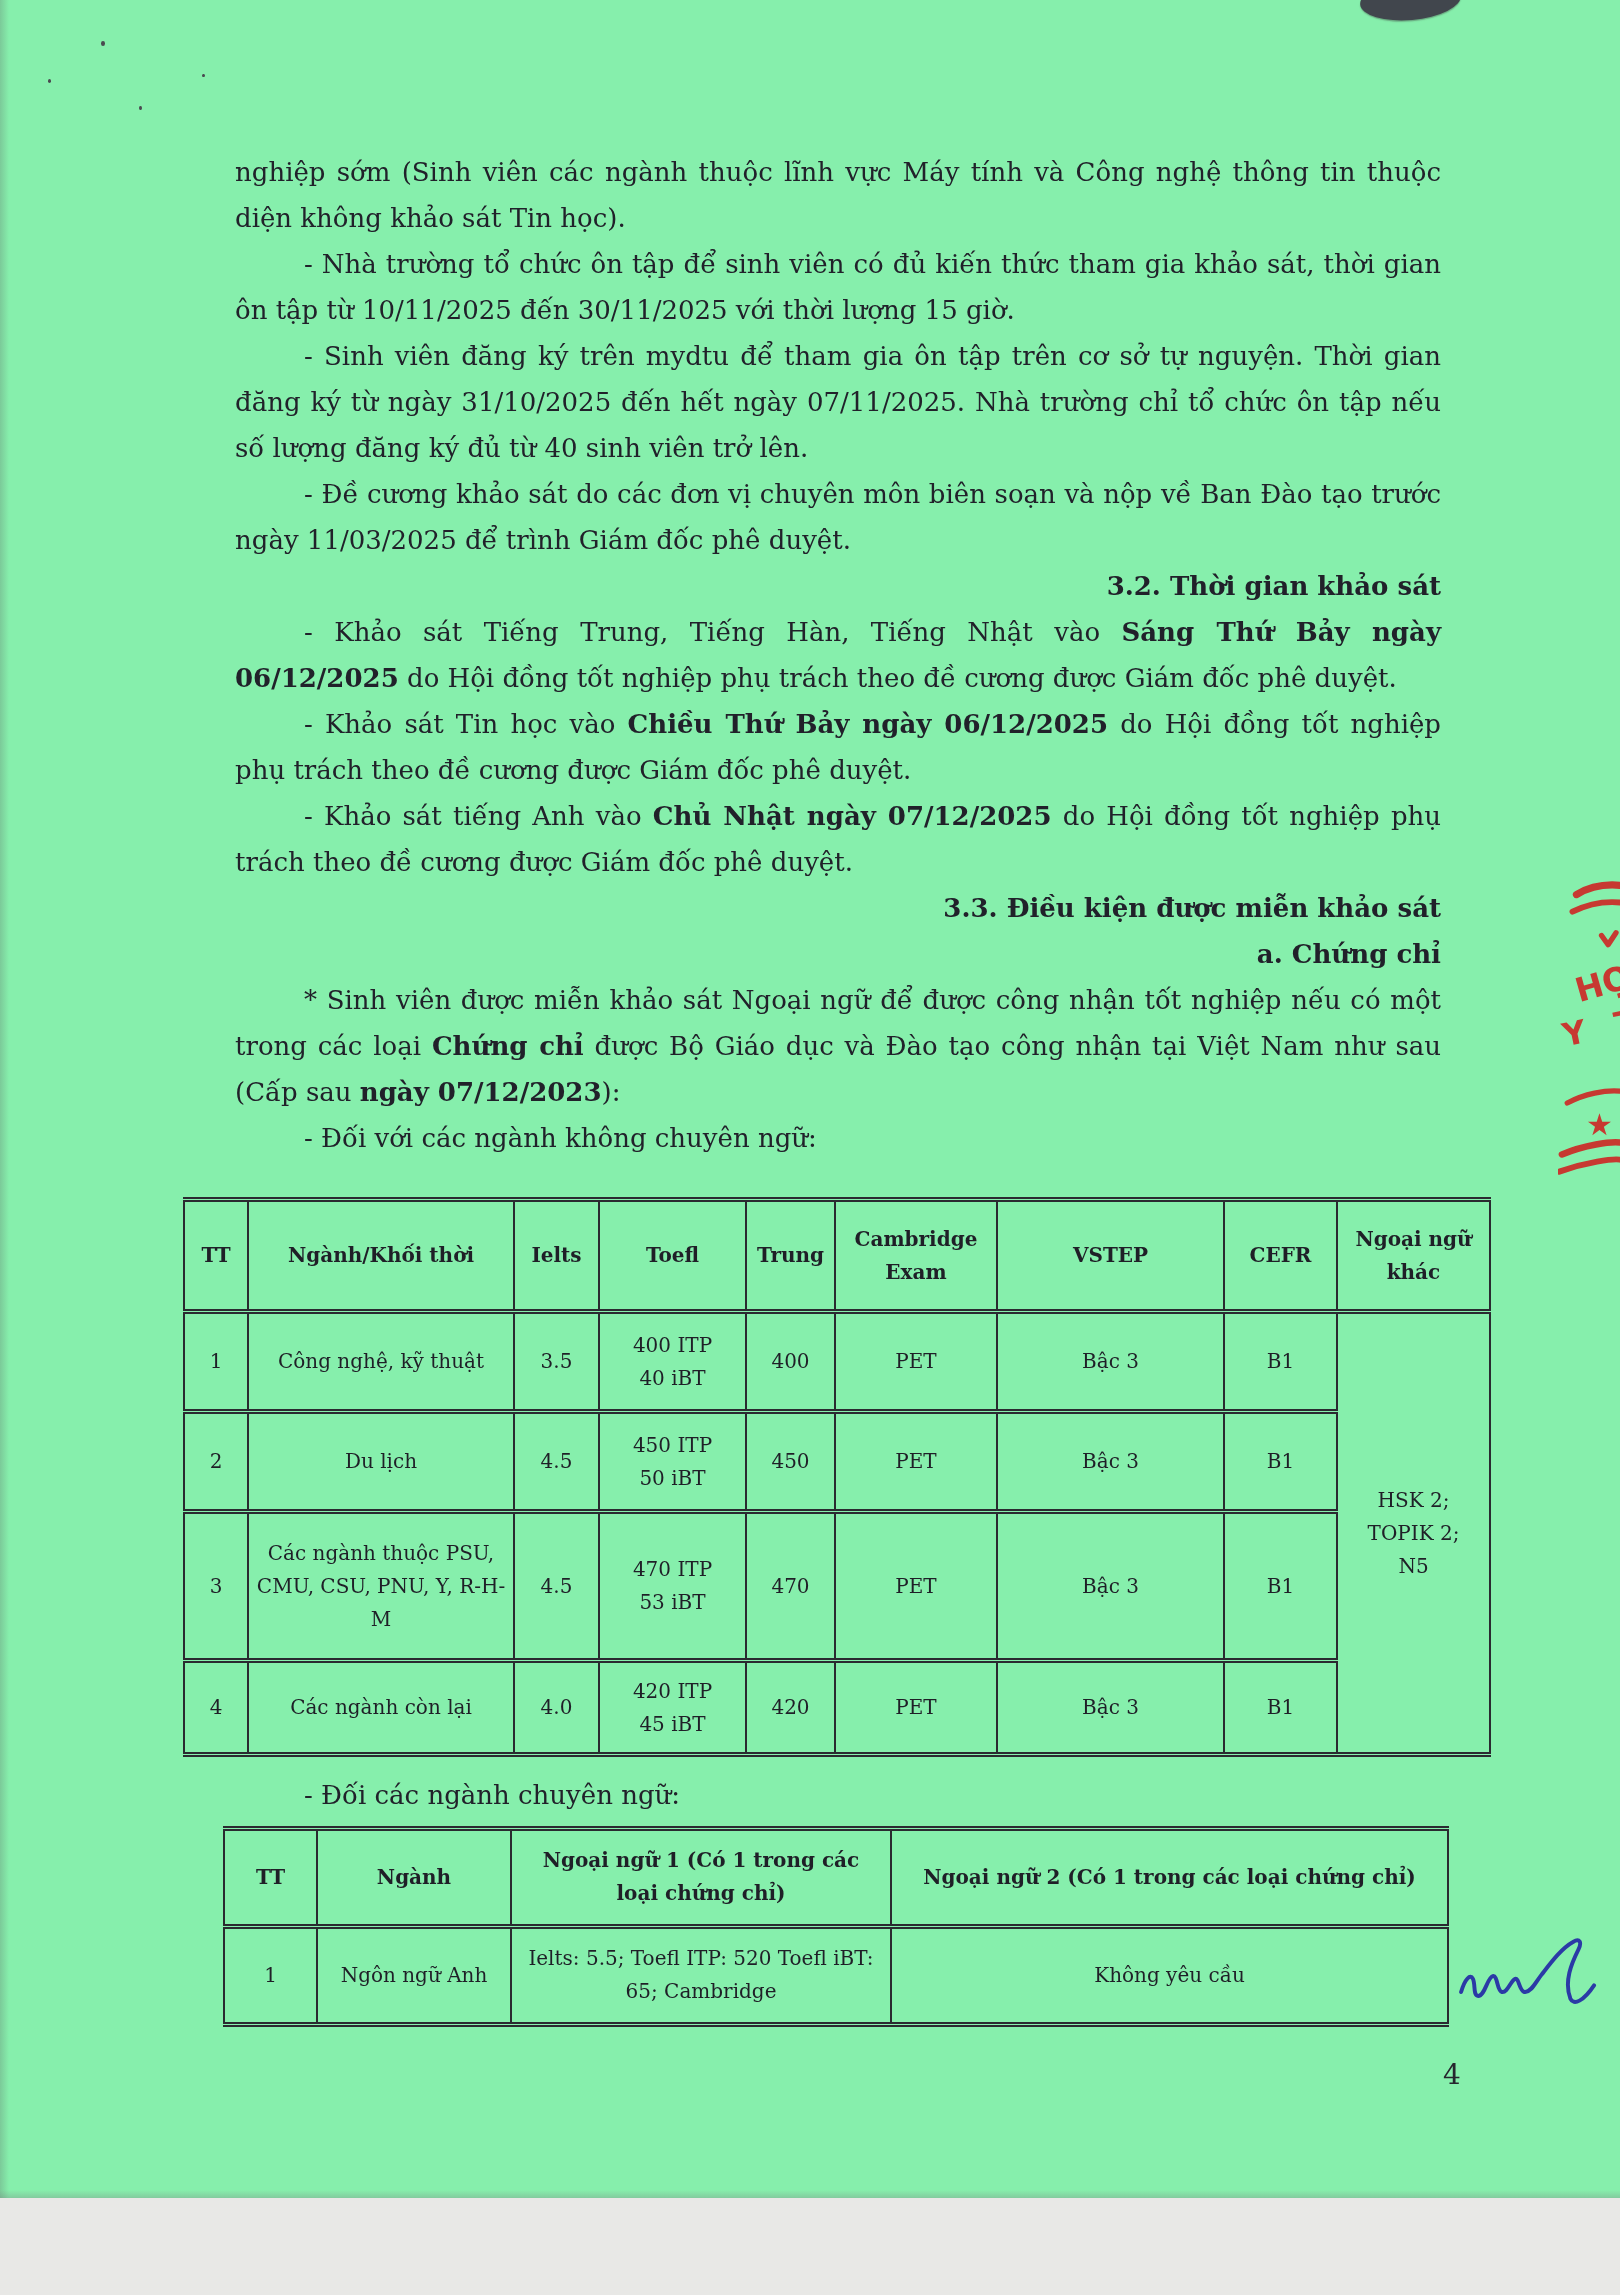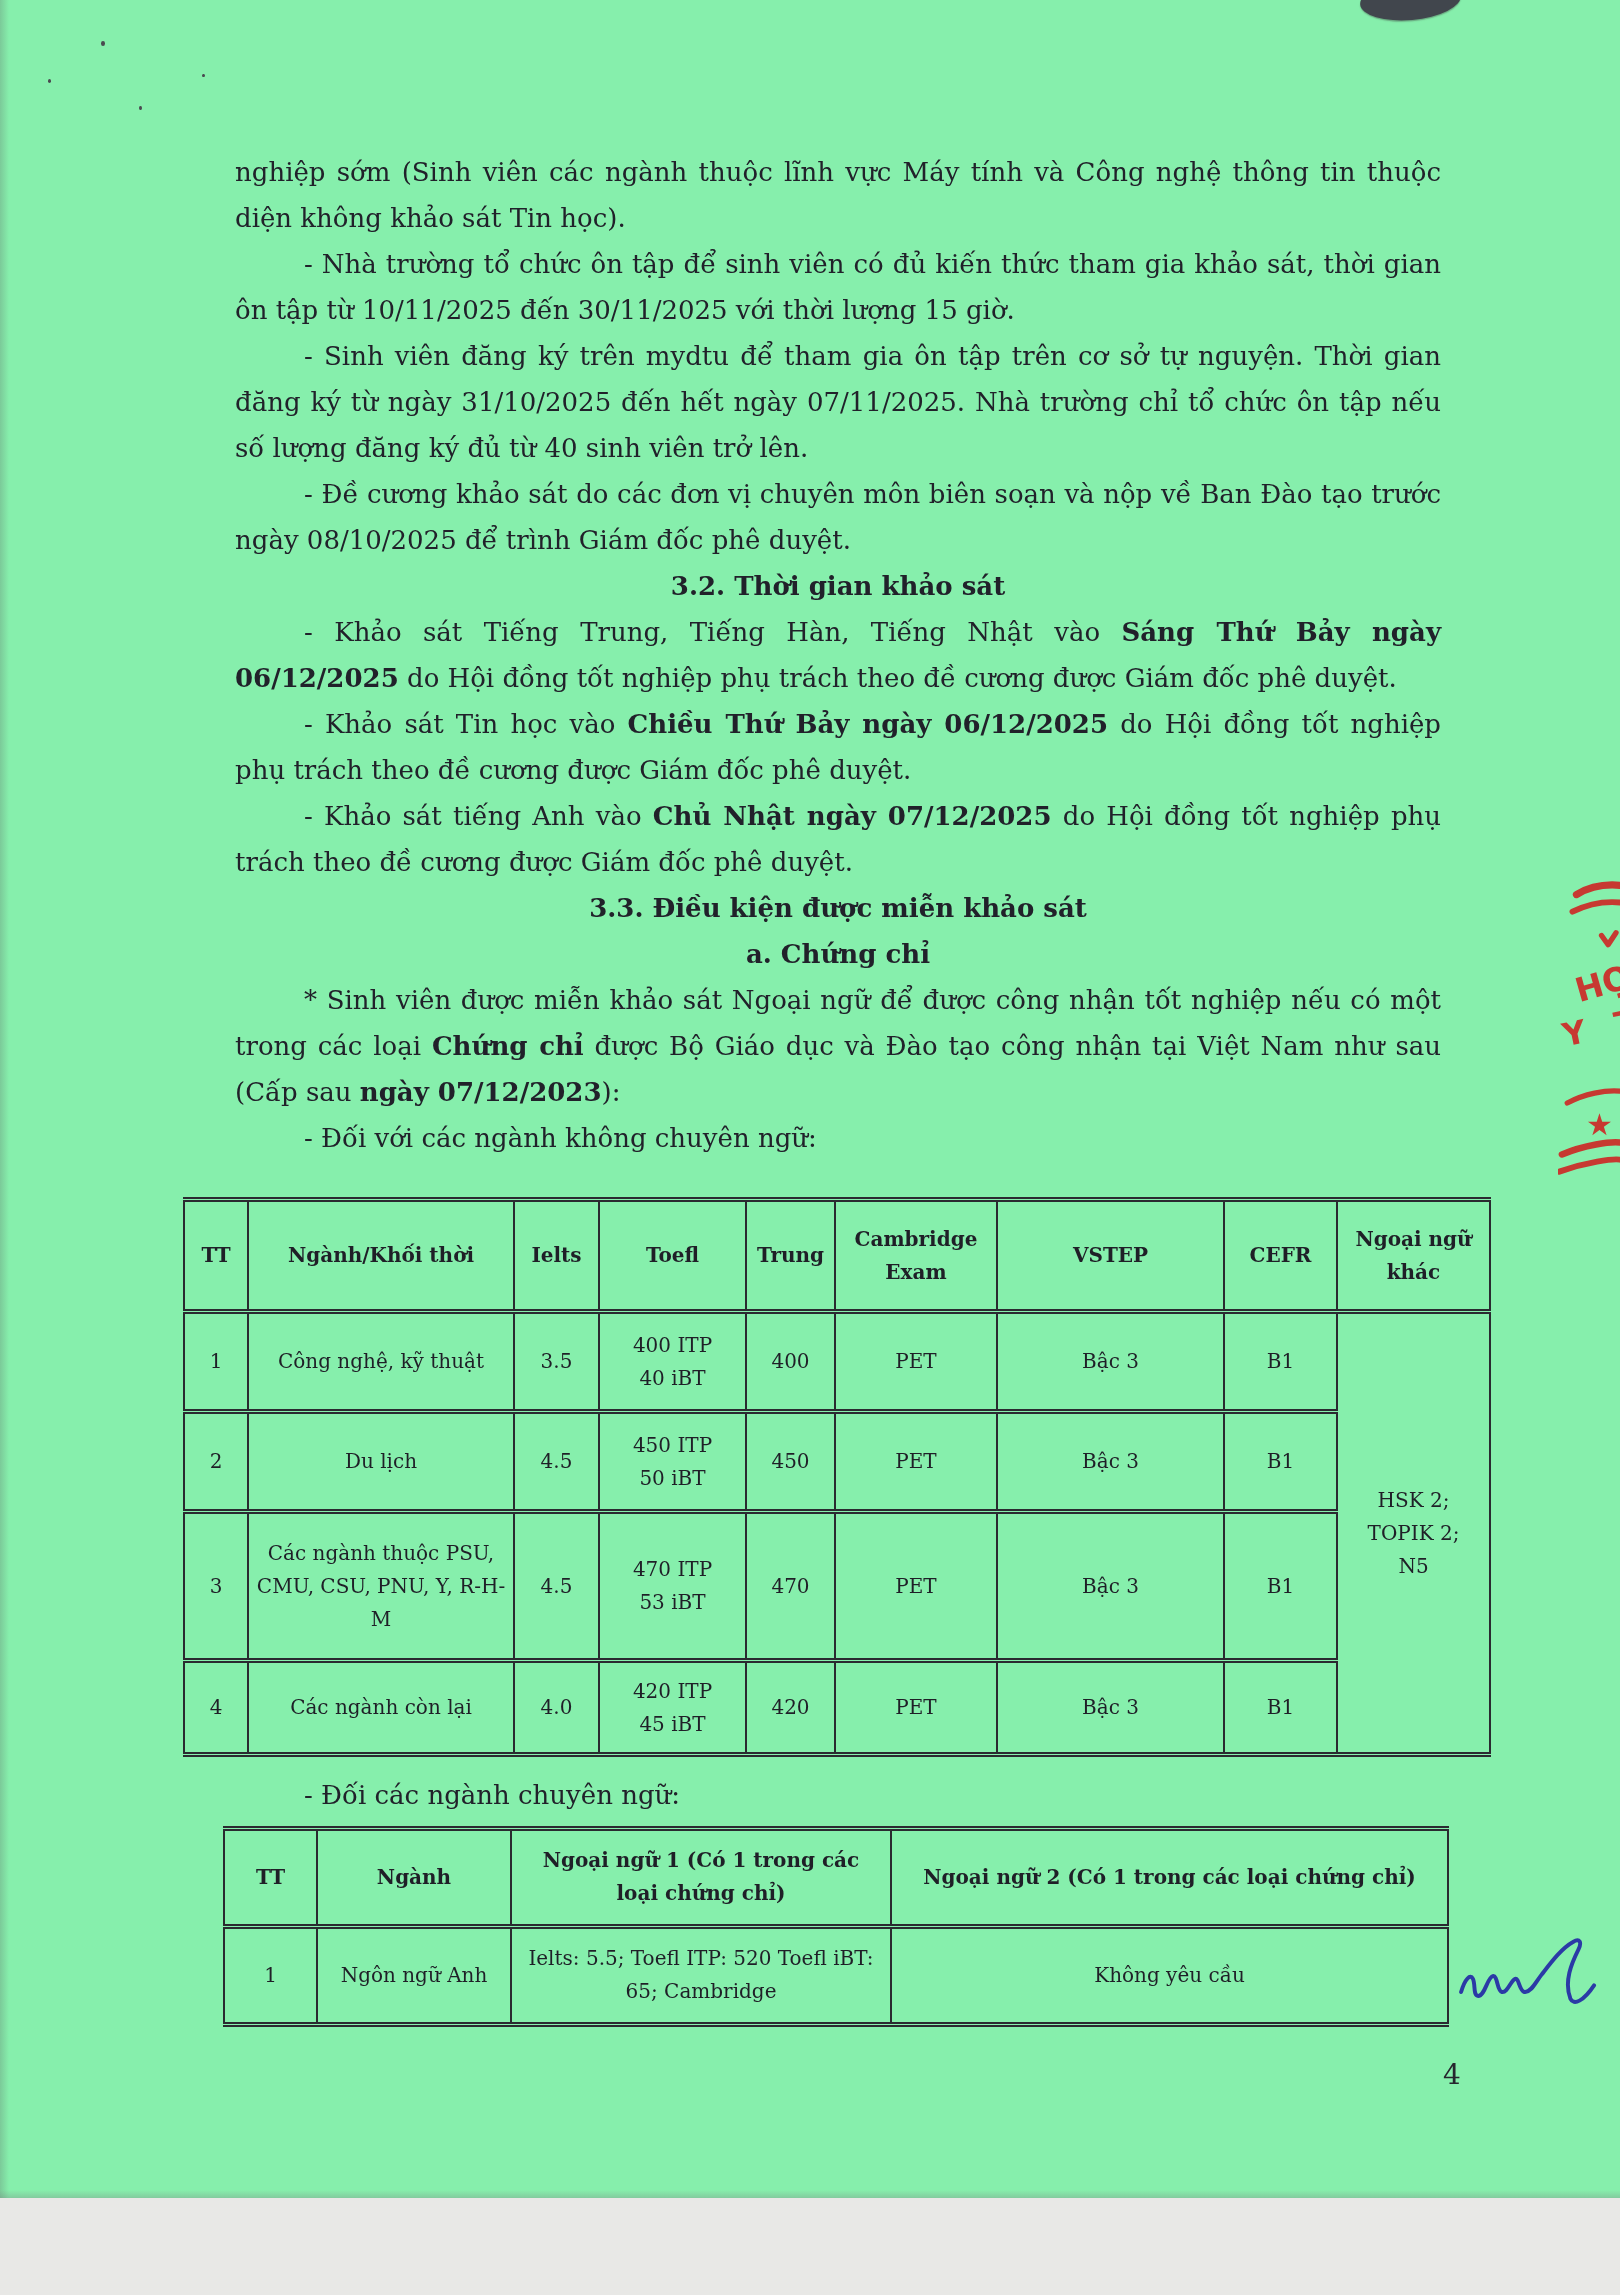--- a/index.html
+++ b/index.html
@@ -16,21 +16,21 @@
     background:linear-gradient(to right,rgba(90,90,95,.25),rgba(90,90,95,0));}
   .scan-edge-bottom{position:absolute;left:0;bottom:0;width:100%;height:8px;
     background:linear-gradient(to top,rgba(120,120,125,.30),rgba(120,120,125,0));}
   .content{
     position:absolute;left:235px;top:0;width:1206px;
     padding-top:149px;
     font-size:26px;line-height:46px;
   }
   .content p{margin:0;text-align:justify;}
   .content p.indent{text-indent:69px;}
-  .content h3{margin:0;font-size:26px;line-height:46px;font-weight:bold;text-align:center;}
+  .content h3{margin:0;font-size:26px;line-height:46px;font-weight:bold;text-align:right;}
   b{font-weight:bold;}
   table{border-collapse:collapse;table-layout:fixed;
     font-size:20px;line-height:33px;color:#1f1f27;}
   
   table, tr{border-top:5.3px double #2a2a30;border-bottom:5.3px double #2a2a30;}
   table{border-left:2px solid #2a2a30;border-right:2px solid #2a2a30;}
   th,td{border-left:2px solid #2a2a30;border-right:2px solid #2a2a30;
     padding:4px 6.6px;vertical-align:middle;text-align:center;overflow:hidden;}
   th{font-weight:bold;}
   td.left{text-align:center;}
@@ -72,21 +72,21 @@
   <div class="blob-top-right"></div>
 
   <div class="content">
 
     <p>nghiệp sớm (Sinh viên các ngành thuộc lĩnh vực Máy tính và Công nghệ thông tin thuộc diện không khảo sát Tin học).</p>
 
     <p class="indent">- Nhà trường tổ chức ôn tập để sinh viên có đủ kiến thức tham gia khảo sát, thời gian ôn tập từ 10/11/2025 đến 30/11/2025 với thời lượng 15 giờ.</p>
 
     <p class="indent">- Sinh viên đăng ký trên mydtu để tham gia ôn tập trên cơ sở tự nguyện. Thời gian đăng ký từ ngày 31/10/2025 đến hết ngày 07/11/2025. Nhà trường chỉ tổ chức ôn tập nếu số lượng đăng ký đủ từ 40 sinh viên trở lên.</p>
 
-    <p class="indent">- Đề cương khảo sát do các đơn vị chuyên môn biên soạn và nộp về Ban Đào tạo trước ngày 08/10/2025 để trình Giám đốc phê duyệt.</p>
+    <p class="indent">- Đề cương khảo sát do các đơn vị chuyên môn biên soạn và nộp về Ban Đào tạo trước ngày 11/03/2025 để trình Giám đốc phê duyệt.</p>
 
     <h3>3.2. Thời gian khảo sát</h3>
 
     <p class="indent"><span>- Khảo sát Tiếng Trung, Tiếng Hàn, Tiếng Nhật vào </span><b>Sáng Thứ Bảy ngày 06/12/2025</b><span> do Hội đồng tốt nghiệp phụ trách theo đề cương được Giám đốc phê duyệt.</span></p>
 
     <p class="indent"><span>- Khảo sát Tin học vào </span><b>Chiều Thứ Bảy ngày 06/12/2025</b><span> do Hội đồng tốt nghiệp phụ trách theo đề cương được Giám đốc phê duyệt.</span></p>
 
     <p class="indent"><span>- Khảo sát tiếng Anh vào </span><b>Chủ Nhật ngày 07/12/2025</b><span> do Hội đồng tốt nghiệp phụ trách theo đề cương được Giám đốc phê duyệt.</span></p>
 
     <h3>3.3. Điều kiện được miễn khảo sát</h3>

